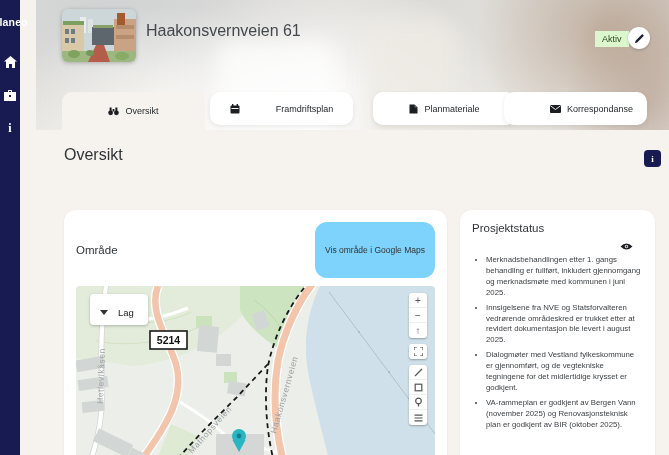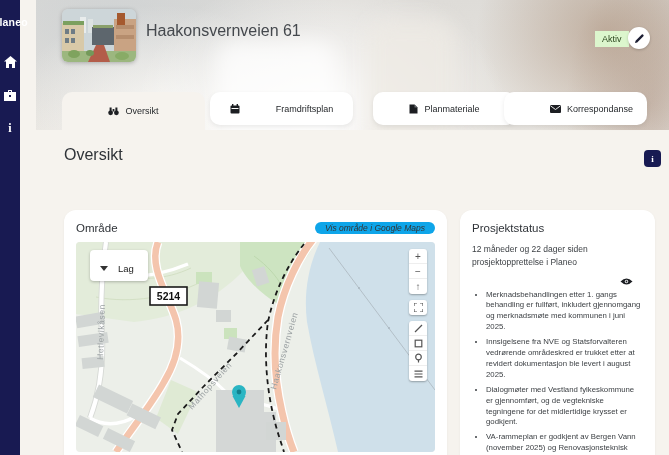--- a/index.html
+++ b/index.html
@@ -68,22 +68,22 @@
     background:#181a52; color:#fff; font-size:9px; font-weight:bold;
     font-family:"Liberation Serif",serif;
     display:flex; align-items:center; justify-content:center; cursor:pointer;
   }
   .card { position:absolute; background:#fff; border-radius:12px; box-shadow:0 1px 3px rgba(0,0,0,.05); }
   .area-card { left:28px; top:80px; width:383px; height:270px; }
   .status-card { left:424px; top:80px; width:195px; height:280px; padding:12px; }
   .card-title { font-size:11.5px; color:#2f3338; }
   .area-head { display:flex; align-items:center; justify-content:space-between; padding:12px 12px 8px 12px; }
   .maps-pill {
-    background:#0ea5e9; border-radius:12px; font-size:8.5px; color:#333;
-    padding:1px 10px; cursor:pointer;font-style:italic;
+    background:#7dd3fc; border-radius:12px; font-size:8.5px; color:#333;
+    padding:23px 10px; cursor:pointer;
   }
   
   .map-wrap { position:relative; margin:0 12px; width:359px; height:210px; border-radius:4px; overflow:hidden; cursor:grab; }
   .map-wrap svg.mapsvg { display:block; }
   .lag-btn {
     position:absolute; left:14px; top:8px; background:#fff; border-radius:4px;
     box-shadow:0 1px 3px rgba(0,0,0,.25); padding:13px 14px 7px 10px;
     display:flex; align-items:center; gap:10px; font-size:9.5px; color:#222; cursor:pointer;
   }
   .chev { width:0; height:0; border-left:4px solid transparent; border-right:4px solid transparent; border-top:5px solid #333; }
@@ -321,21 +321,20 @@
               <line x1="0.5" y1="6.8" x2="8.5" y2="6.8" stroke="#555" stroke-width="1.2"></line>
             </svg>
           </div>
         </div>
       </div>
     </div>
   </div>
 
   <div class="card status-card">
     <div class="card-title">Prosjektstatus</div>
-    <div class="created-ago">12 måneder og 22 dager siden prosjektopprettelse i Planeo</div>
     <div class="eye-row">
       <svg width="13" height="9" viewBox="0 0 13 9">
         <path d="M0.5,4.5 Q6.5,-1.5 12.5,4.5 Q6.5,10.5 0.5,4.5 Z" fill="#1c1e22"></path>
         <circle cx="6.5" cy="4.5" r="1.7" fill="#fff"></circle>
         <circle cx="6.5" cy="4.5" r="0.9" fill="#1c1e22"></circle>
       </svg>
     </div>
     <ul class="bullets">
       <li>Merknadsbehandlingen etter 1. gangs behandling er fullført, inkludert gjennomgang og merknadsmøte med kommunen i juni 2025.</li>
       <li>Innsigelsene fra NVE og Statsforvalteren vedrørende områdeskred er trukket etter at revidert dokumentasjon ble levert i august 2025.</li>

